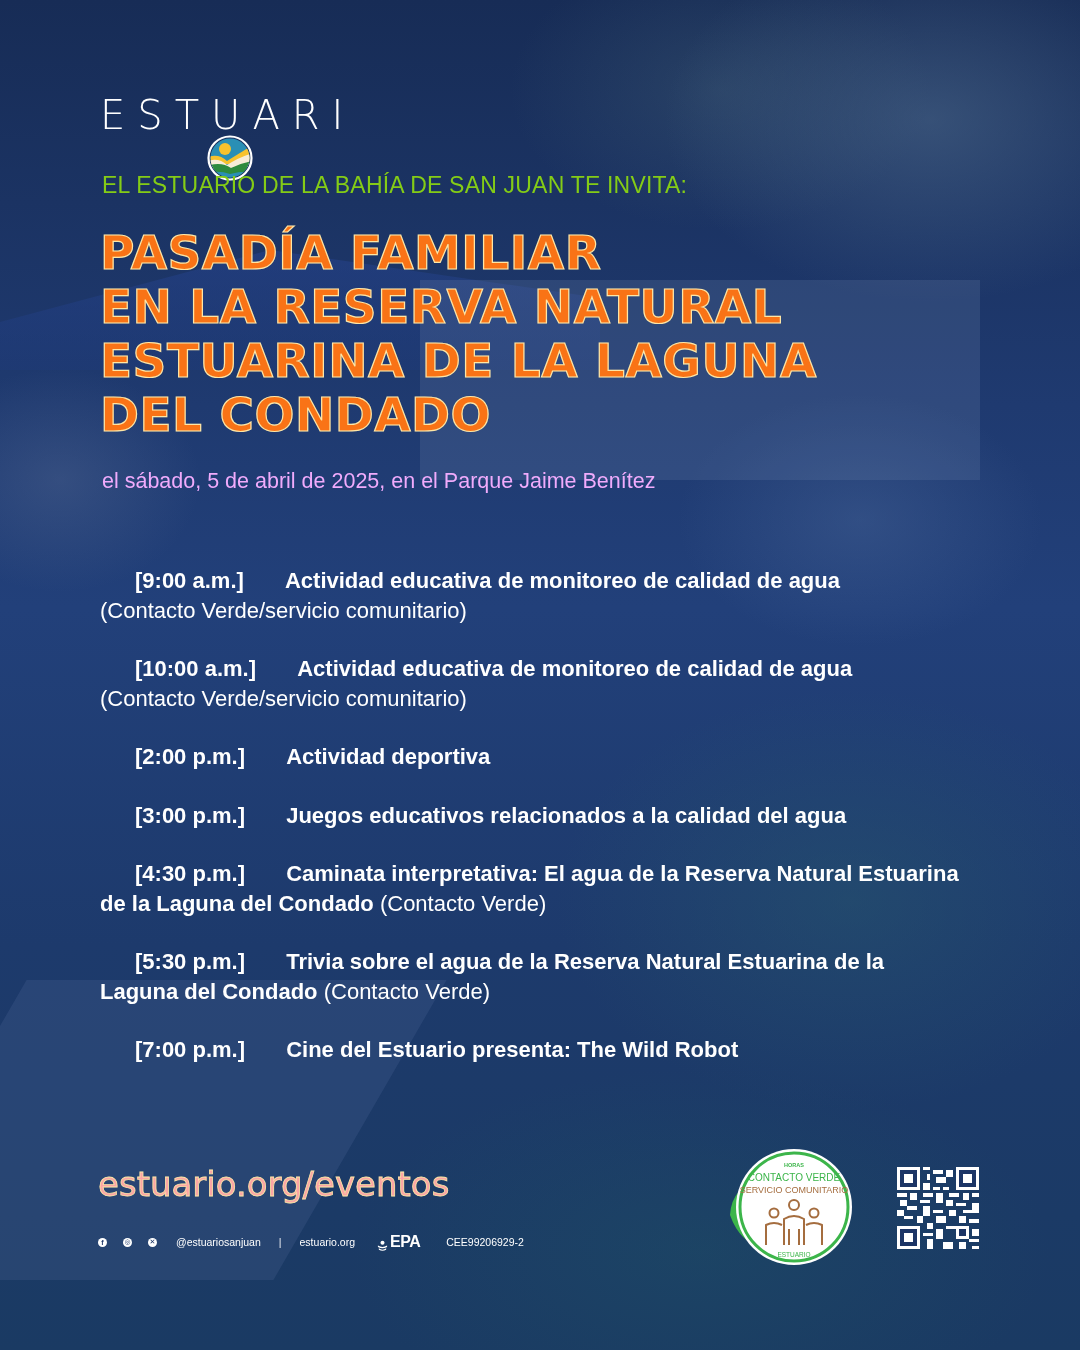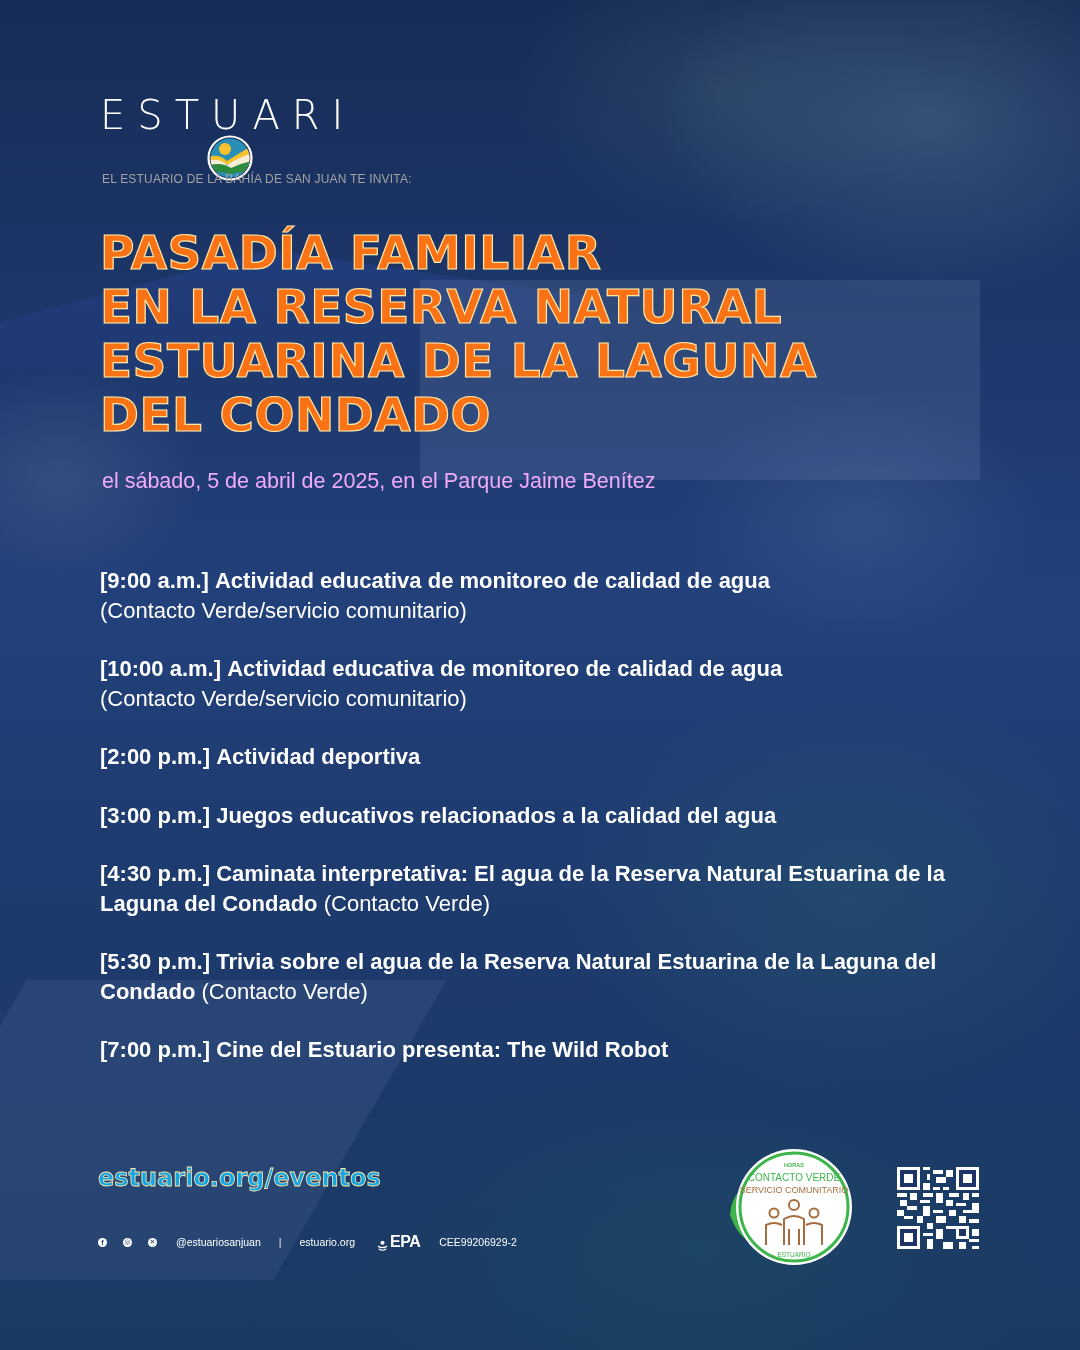--- a/index.html
+++ b/index.html
@@ -45,21 +45,21 @@
       font-weight: 200;
       font-size: 40px;
       letter-spacing: 12px;
       color: #ffffff;
       line-height: 1;
     }
     .logo-mark { width: 46px; height: 46px; margin-left: 4px; }
 
     .kicker {
       position: absolute; left: 102px; top: 172px;
-      font-size: 12px; letter-spacing: 0.2px; color: #a3a3a3;
+      font-size: 23px; letter-spacing: 0.2px; color: #84cc16;
     }
 
     .title {
       position: absolute; left: 100px; top: 226px;
       font-family: "DejaVu Sans", sans-serif;
       font-weight: 900;
       font-size: 47px;
       line-height: 54px;
       color: #f97316;
       letter-spacing: 0.5px;
@@ -67,46 +67,46 @@
     }
     .title span { display: block; }
 
     .subtitle {
       position: absolute; left: 102px; top: 469px;
       font-size: 21.5px; color: #f0abfc;
     }
 
     .schedule { position: absolute; left: 100px; top: 566px; width: 860px; }
     .item { font-size: 22px; line-height: 29.5px; margin-bottom: 29px; }
-    .item .time, .item .title-text { font-weight: 700; }
+    .item .time, .item .title-text { font-weight: 700; margin-left: 35px; }
     .item .note { font-weight: 400; }
     .item .note.block { display: block; }
 
     .url {
       position: absolute; left: 98px; top: 1164px;
       font-family: "DejaVu Sans", sans-serif;
-      font-weight: 700;
-      font-size: 24px;
-      color: #0ea5e9;
+      font-weight: 400;
+      font-size: 34px;
+      color: #fca5a5;
       -webkit-text-stroke: 0.8px #fde6a6;
     }
 
     .footer-line {
       position: absolute; left: 98px; top: 1233px;
       display: flex; align-items: center; gap: 16px;
       font-size: 10.5px; color: #ffffff;
     }
     .soc {
       width: 9px; height: 9px; border-radius: 50%; background: #fff;
       display: inline-flex; align-items: center; justify-content: center;
       font-size: 7px; color: #1c3566; font-weight: 700;
     }
     .sep { margin: 0 2px; opacity: 0.9; }
     .epa { display: inline-flex; align-items: flex-end; gap: 2px; margin-left: 6px; font-weight: 700; font-size: 16px; letter-spacing: -0.5px; }
-    .code { margin-left: 3px; }
+    .code { margin-left: 10px; }
 
     .badge { position: absolute; left: 722px; top: 1145px; width: 134px; height: 124px; }
     .qr { position: absolute; left: 897px; top: 1167px; width: 82px; height: 82px; }
   </style>
 </head>
 <body>
 
 <div class="bg">
   <div class="tent"></div>
   <div class="wall"></div>

